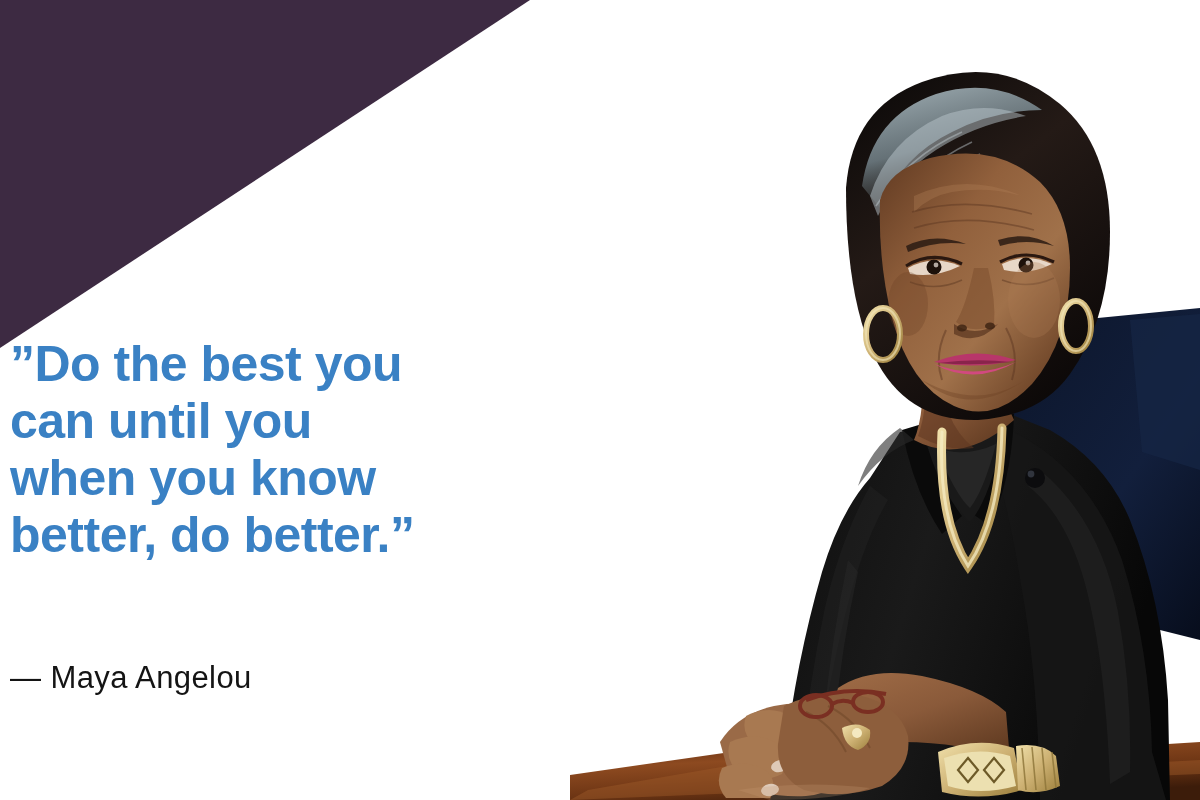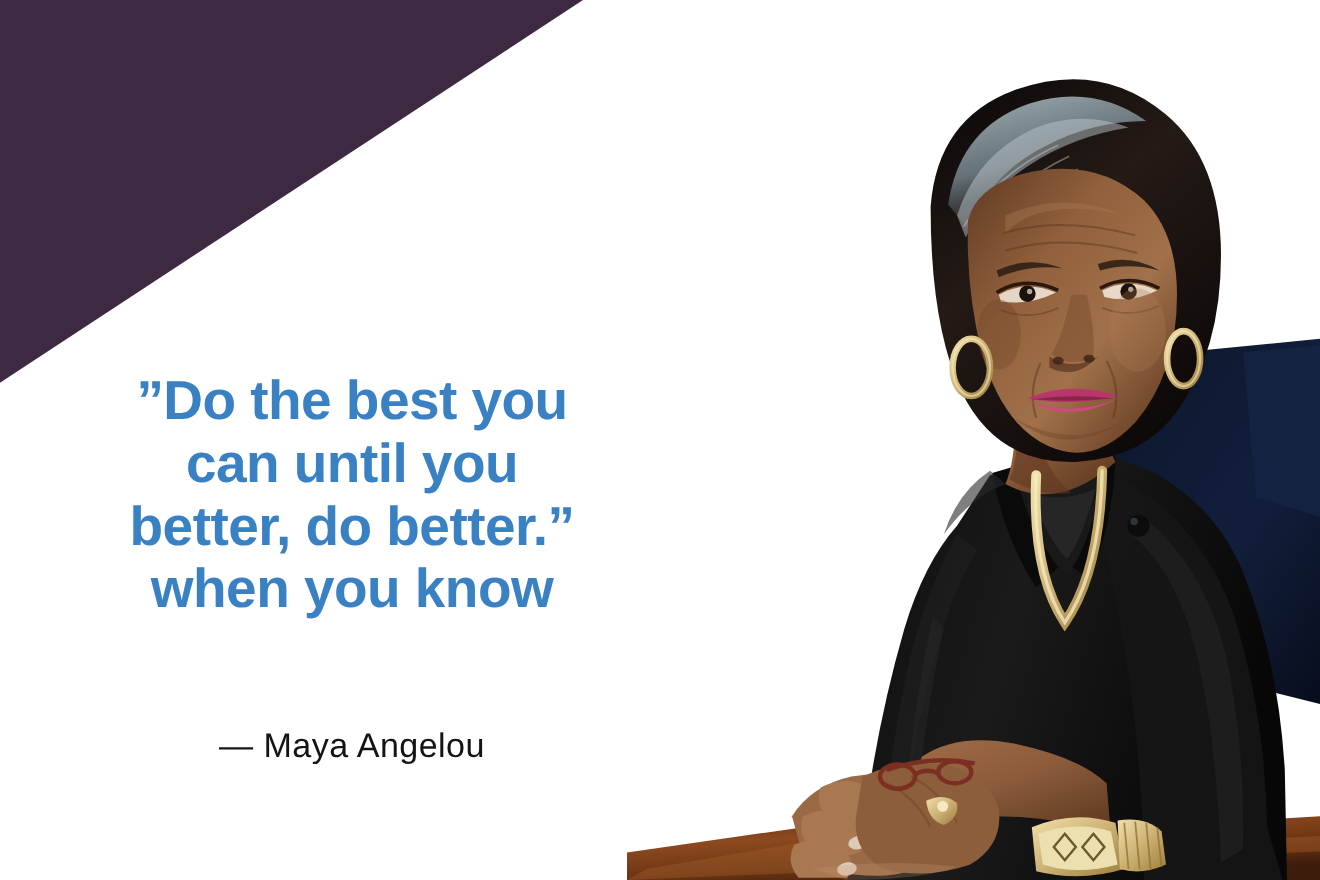--- a/index.html
+++ b/index.html
@@ -24,40 +24,38 @@
     width: 540px;
     height: 350px;
   }
 
   
   .quote-block {
     position: absolute;
     left: 10px;
     top: 336px;
     width: 620px;
-    text-align: center;
     z-index: 4;
   }
   .quote-line {
     display: block;
     color: #3a81c4;
     font-family: "Liberation Sans", sans-serif;
     font-weight: bold;
     font-size: 50px;
     line-height: 57px;
     letter-spacing: -0.5px;
     white-space: nowrap;
   }
 
   .attribution {
     position: absolute;
     left: 10px;
     top: 660px;
     width: 620px;
-    text-align: center;
     z-index: 4;
   }
   .attribution-text {
     color: #141414;
     font-family: "Liberation Sans", sans-serif;
     font-weight: 400;
     font-size: 31px;
     letter-spacing: 0.4px;
     white-space: nowrap;
   }
@@ -297,21 +295,21 @@
         <circle cx="287" cy="733" r="5" fill="#f4e9c0"></circle>
 
         <path d="M168 790 Q236 780 300 788 Q268 800 200 800 Z" fill="#c79a72" opacity="0.25"></path>
       </g>
     </svg>
   </div>
 
   <div class="quote-block">
     <span class="quote-line" style="color: rgb(58, 129, 196);">”Do the best you</span>
     <span class="quote-line" style="color: rgb(58, 129, 196);">can until you</span>
+    <span class="quote-line" style="color: rgb(58, 129, 196);">when you know</span>
     <span class="quote-line" style="color: rgb(58, 129, 196);">better, do better.”</span>
-    <span class="quote-line" style="color: rgb(58, 129, 196);">when you know</span>
   </div>
 
   <div class="attribution">
     <span class="attribution-text" style="color: rgb(20, 20, 20);">—  Maya Angelou</span>
   </div>
 
 </div>
 
 </body></html>

